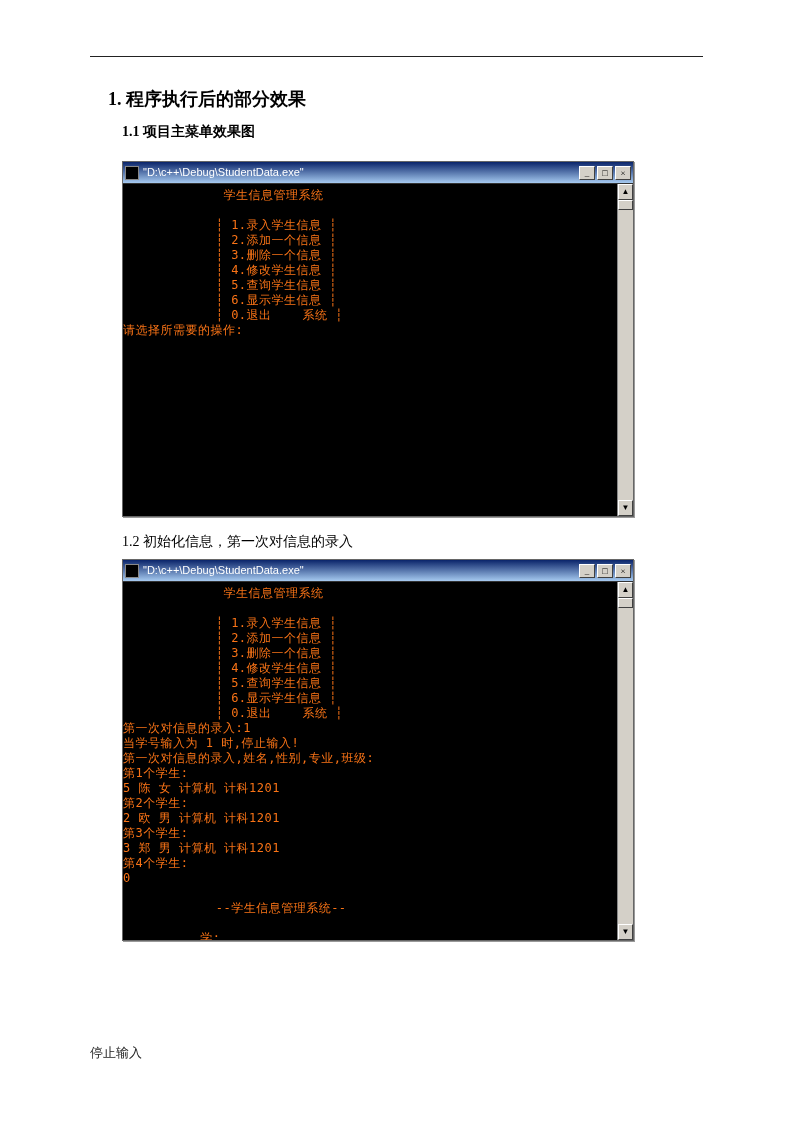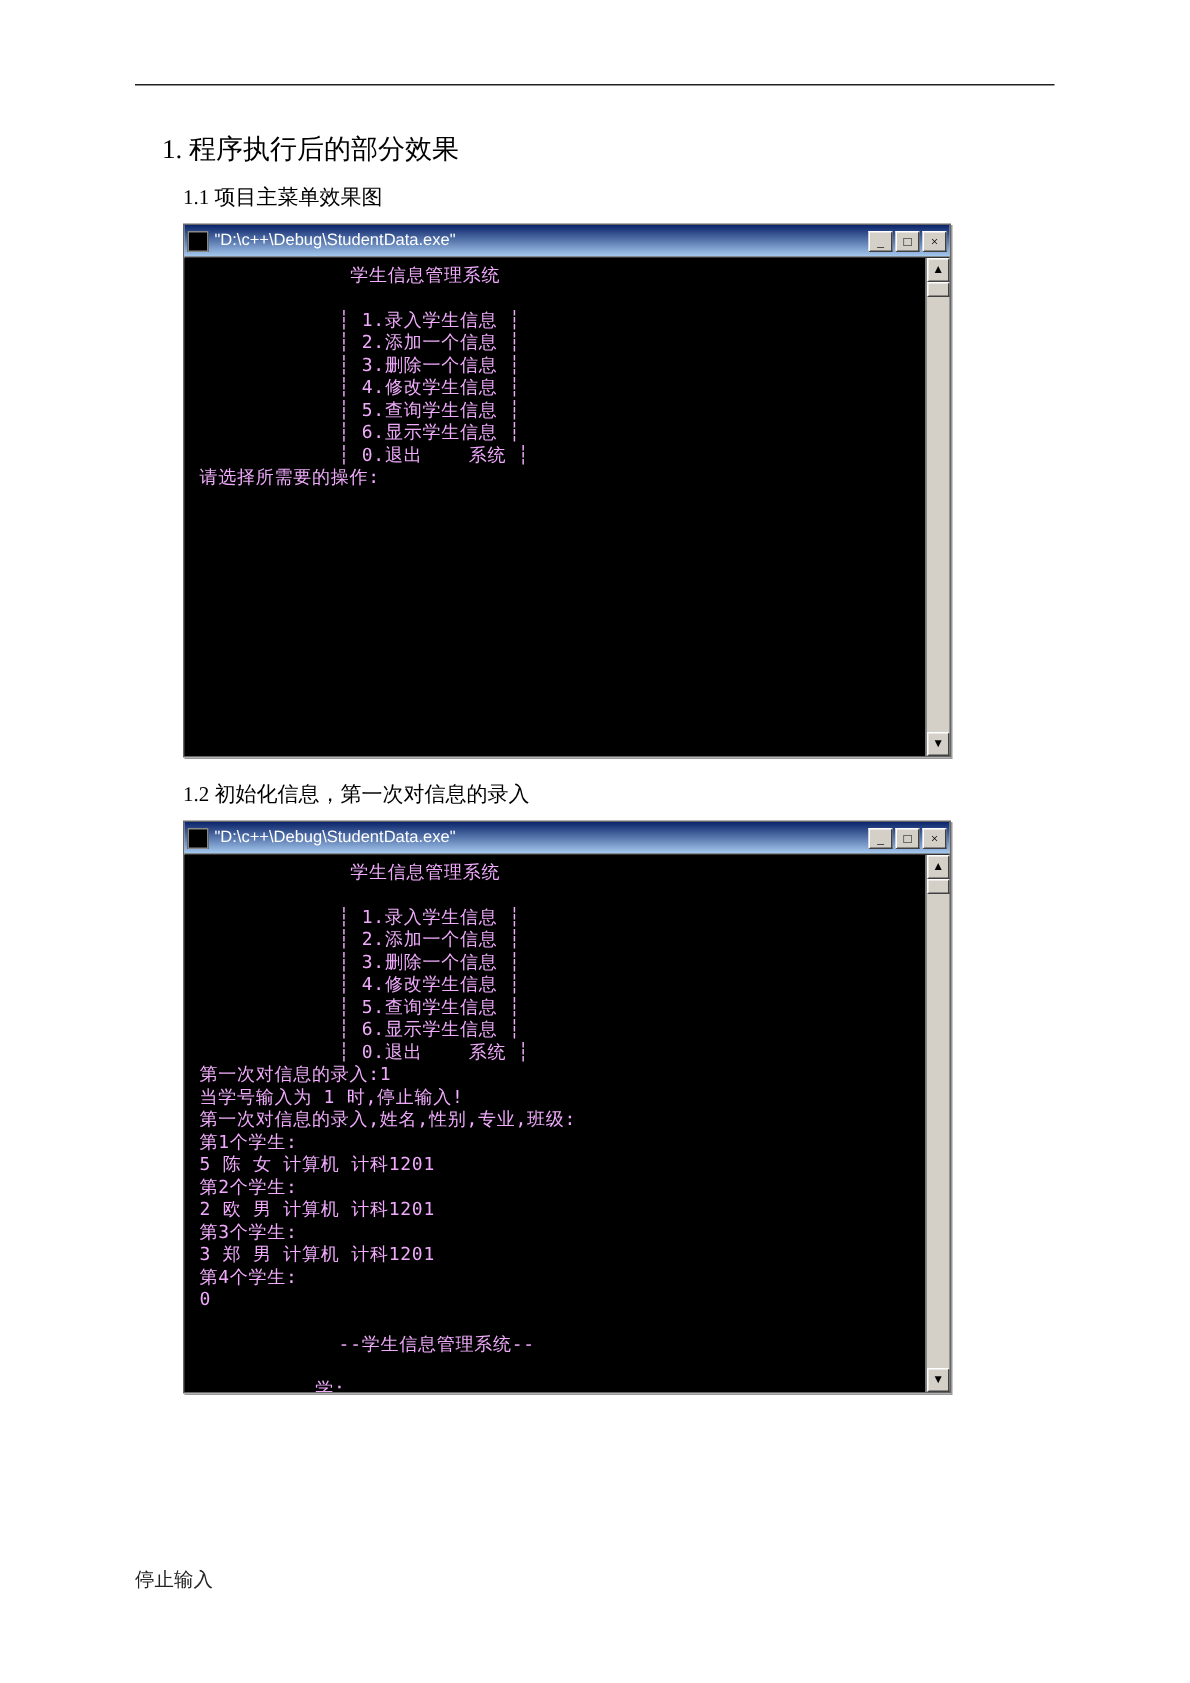--- a/index.html
+++ b/index.html
@@ -1,30 +1,30 @@
 <!DOCTYPE html>
 <html><head>
 <meta charset="utf-8">
 <style>
   *{box-sizing:border-box;margin:0;padding:0}
   body{background:#fff;width:793px;height:1122px;font-family:"SimSun","Songti SC",serif;color:#000;position:relative}
   .page{padding:50px 90px 0 90px}
   .runhead{font-size:12px;color:#888;text-align:center;letter-spacing:0}
   .hr{border:none;border-top:1px solid #222;margin:6px 0 30px}
-  .h1{font-size:18px;font-weight:400;margin:0 0 12px 18px}
-  .h2{font-size:14px;font-weight:400;margin:0 0 8px 32px}
+  .h1{font-size:18px;font-weight:700;margin:0 0 12px 18px}
+  .h2{font-size:14px;font-weight:700;margin:0 0 20px 32px}
   .h2b{font-size:14px;font-weight:400;margin:16px 0 8px 32px}
   .win{width:512px;margin-left:32px;border:1px solid #666;box-shadow:1px 1px 0 #999}
   .tb{height:22px;background:linear-gradient(#0a246a,#a6caf0);display:flex;align-items:center;color:#fff;font:11px/1 Tahoma,sans-serif;padding:0 2px;border-bottom:1px solid #333}
   .ticon{width:14px;height:14px;background:#000;border:1px solid #888;margin-right:4px}
   .ttxt{flex:1;white-space:nowrap;overflow:hidden}
   .btns{display:flex;gap:2px}
   .wb{width:16px;height:14px;background:#d4d0c8;border:1px solid #fff;border-right-color:#404040;border-bottom-color:#404040;font:9px/12px Tahoma;text-align:center;color:#000}
   .body{display:flex;background:#000}
-  .cons{flex:1;background:#000;color:#f0abfc;font:12px/15px "SimSun","NSimSun",monospace;letter-spacing:.5px;white-space:pre;overflow:hidden;padding:4px 10px}
+  .cons{flex:1;background:#000;color:#f97316;font:12px/15px "SimSun","NSimSun",monospace;letter-spacing:.5px;white-space:pre;overflow:hidden;padding:4px 0}
   .sbv{width:16px;background:#d4d0c8;border-left:1px solid #888;position:relative}
   .arr{height:16px;background:#d4d0c8;border:1px solid #fff;border-right-color:#404040;border-bottom-color:#404040;font:8px/14px Tahoma;text-align:center;color:#000}
   .thb{position:absolute;left:0;right:0;background:#d4d0c8;border:1px solid #fff;border-right-color:#404040;border-bottom-color:#404040}
   .foot{position:absolute;left:90px;bottom:60px;font-size:13px;color:#222}
 </style>
 </head>
 <body>
 
 <div class="page">
   <hr class="hr">

